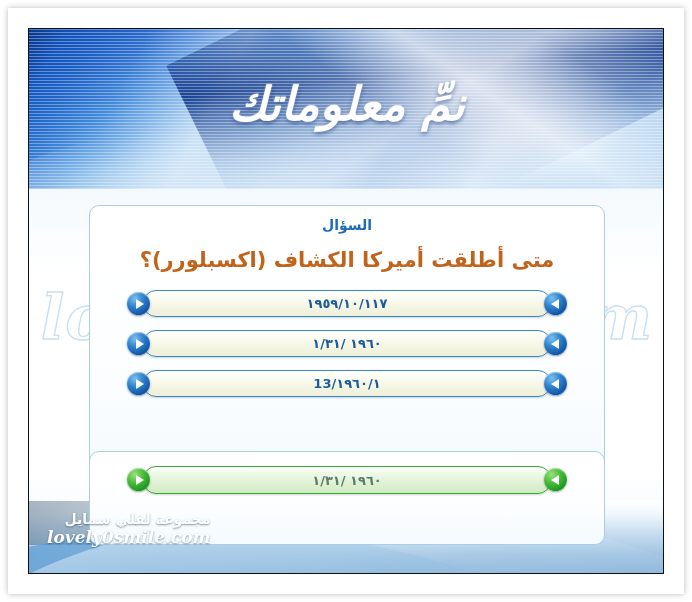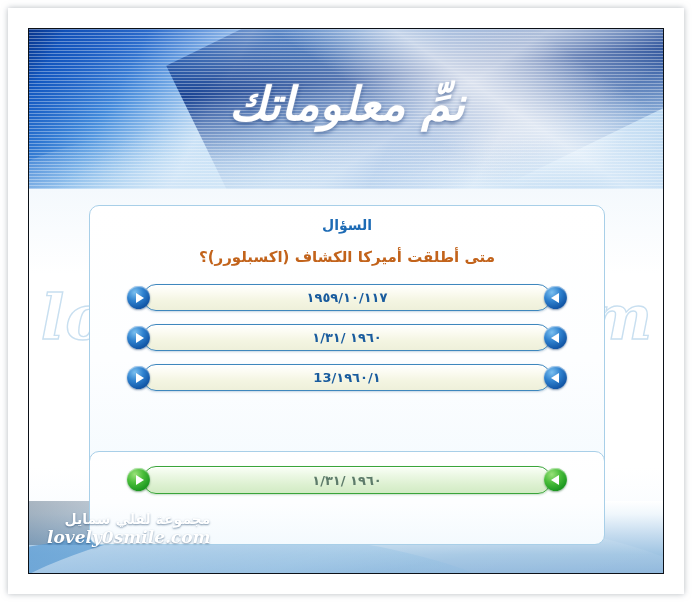--- a/index.html
+++ b/index.html
@@ -153,21 +153,21 @@
     font-size: 14px;
     font-weight: bold;
     padding-top: 11px;
     font-family: "DejaVu Sans", sans-serif;
   }
 
   .question-text {
     text-align: center;
     direction: rtl;
     color: #c2631b;
-    font-size: 15px;
+    font-size: 21px;
     font-weight: bold;
     padding: 15px 18px 0 18px;
     font-family: "DejaVu Sans", sans-serif;
   }
 
   
   .options { margin-top: 18px; }
 
   .opt-row {
     position: relative;

